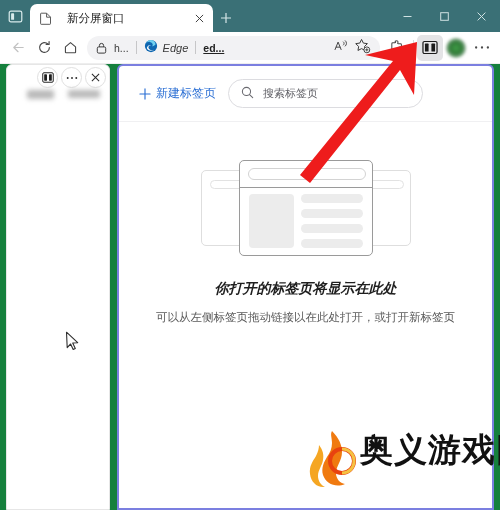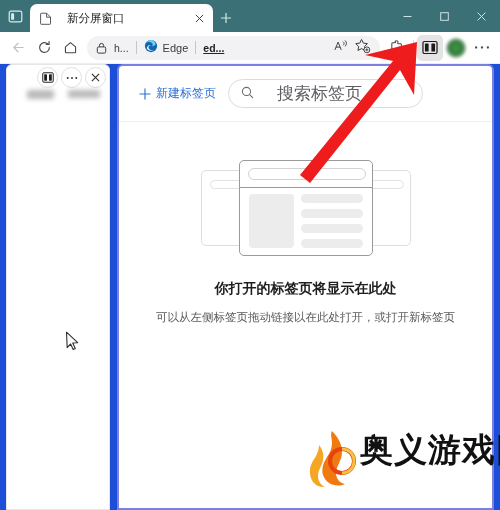--- a/index.html
+++ b/index.html
@@ -95,36 +95,36 @@
   .omni-lock { flex: 0 0 auto; display: flex; align-items: center; color: #3c3c3c; }
   .omni-url {
     font-size: 10.5px; color: #3a3a3a;
     margin-left: 7px; white-space: nowrap;
   }
   .omni-sep {
     width: 1px; height: 13px; background: #c6c6c8;
     margin: 0 7px; flex: 0 0 auto;
   }
   .omni-chip { display: flex; align-items: center; flex: 0 0 auto; }
-  .omni-chip-label { font-size: 11px; color: #3a3a3a; margin-left: 5px; }
+  .omni-chip-label { font-size: 11px; color: #3a3a3a; margin-left: 5px; font-style: italic; }
   .omni-bold { font-size: 10.5px; color: #222; font-weight: bold; text-decoration: underline; }
   .omni-right { margin-left: auto; display: flex; align-items: center; gap: 4px; flex: 0 0 auto; }
   .tb-sep { width: 1px; height: 16px; background: #d9d9db; margin: 0 3px; flex:0 0 auto;}
   .avatar {
     width: 20px; height: 20px; border-radius: 50%;
     background: radial-gradient(circle at 50% 50%, #3f9c46 0%, #317a38 42%, #9fb9a3 72%, #dfe6e0 100%);
     filter: blur(1.4px);
   }
   .avatar-wrap { width: 26px; height: 26px; display:flex; align-items:center; justify-content:center; flex:0 0 auto;}
 
   
   .content {
     position: absolute; left: 0; top: 64px;
     width: 500px; height: 446px;
-    background: #1d4ed8;
+    background: #15803d;
     padding-left: 48px;
   }
   .pane-left {
     position: absolute; left: 6px; top: 0;
     width: 104px; height: 446px;
     background: #ffffff;
     border: 1px solid #e6e6e6;
     border-radius: 6px 6px 0 0;
   }
   .pane-left-toolbar {
@@ -171,21 +171,21 @@
   .searchbox {
     margin-left: 12px;
     width: 195px; height: 29px;
     border: 1px solid #dcdce0;
     border-radius: 15px;
     display: flex; align-items: center;
     padding: 0 12px;
     background: #fff;
     flex: 0 0 auto;
   }
-  .search-ph { font-size: 17px; color: #5d5d63; margin-left: 23px; }
+  .search-ph { font-size: 11px; color: #5d5d63; margin-left: 9px; }
 
   .empty {
     display: flex; flex-direction: column; align-items: center;
     padding-top: 38px;
   }
   .illus { position: relative; width: 210px; height: 96px; }
   .card {
     position: absolute;
     background: #ffffff;
     border: 1.5px solid #dedede;
@@ -216,20 +216,21 @@
     background: #ececec; border-radius: 4px;
   }
   .card-line {
     position: absolute; left: 61px;
     width: 62px; height: 9px;
     background: #ececec; border-radius: 5px;
   }
   .empty-title {
     font-size: 14px; font-weight: bold; color: #1f1f1f;
     margin-top: 24px;
+    font-style: italic;
   }
   .empty-sub {
     font-size: 11.5px; color: #5a5a5a; margin-top: 12px;
   }
 
   
   .arrow { position: absolute; left: 0; top: 0; pointer-events: none; }
 
   
   .watermark {

